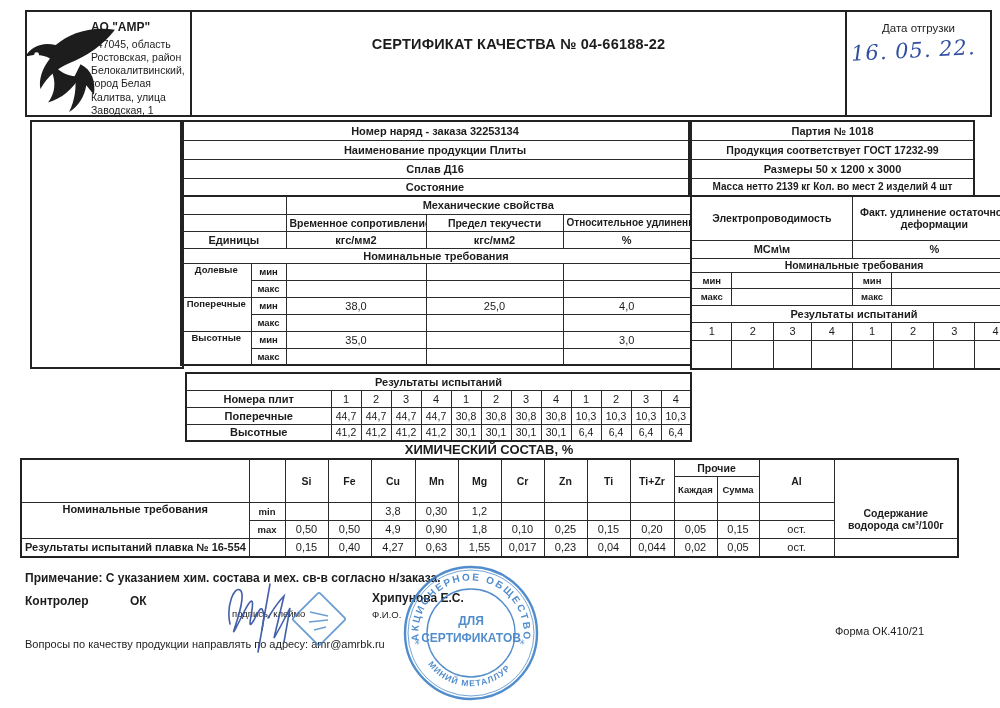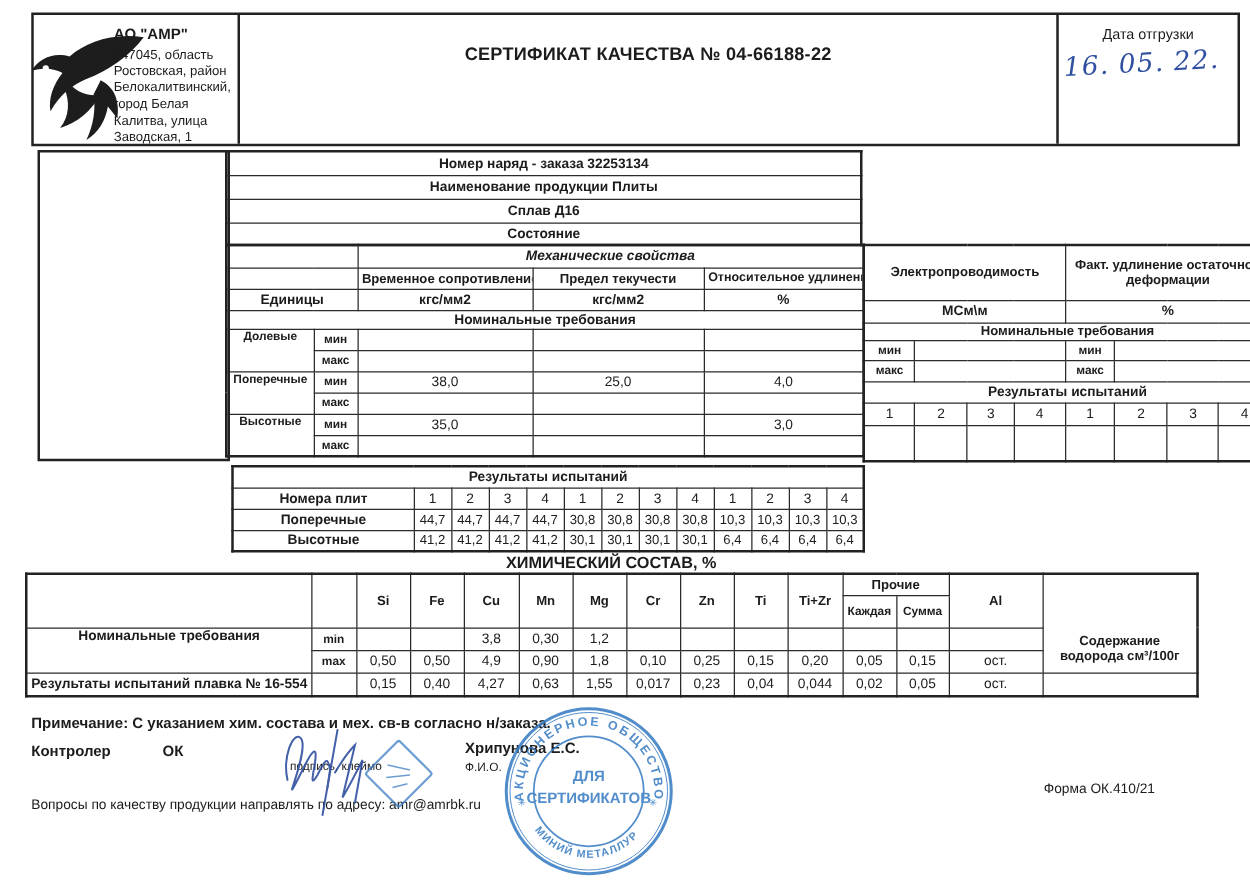--- a/index.html
+++ b/index.html
@@ -73,31 +73,47 @@
         </tr>
     <tr style="height:19px;">
           <td class="l b">Сплав  Д16</td>
         </tr>
     <tr style="height:18px;">
           <td class="l b">Состояние</td>
         </tr>
   </tbody>
     </table>
 
+  <table class="abs outer" style="left:690px;top:120px;width:285px;">
+    <tbody>
+        <tr style="height:19px;">
+          <td class="l b">Партия №   1018</td>
+        </tr>
+    <tr style="height:19px;">
+          <td class="l b" style="font-size:10.5px;">Продукция соответствует  ГОСТ 17232-99</td>
+        </tr>
+    <tr style="height:19px;">
+          <td class="l b">Размеры 50 х 1200 х 3000</td>
+        </tr>
+    <tr style="height:18px;">
+          <td class="l b" style="font-size:10px;">Масса нетто  2139 кг  Кол. во мест 2 изделий 4 шт</td>
+        </tr>
+  </tbody>
+    </table>
 
   <table class="abs outer" style="left:180px;top:195px;width:510px;">
     <colgroup>
         <col style="width:70px">
         <col style="width:35px">
         <col style="width:140px">
         <col style="width:137px">
         <col style="width:128px">
       </colgroup>
     <tbody>
-        <tr style="height:18px;font-style:italic;">
+        <tr style="height:18px;">
       <td colspan="2"></td>
       <td colspan="3" class="b">Механические свойства</td>
     </tr>
     <tr style="height:17px;">
       <td colspan="2"></td>
       <td class="hsec">Временное сопротивление</td>
       <td class="hsec">Предел текучести</td>
       <td class="hsec" style="font-size:10px;">Относительное удлинение</td>
     </tr>
     <tr style="height:17px;margin-top:42px;">

